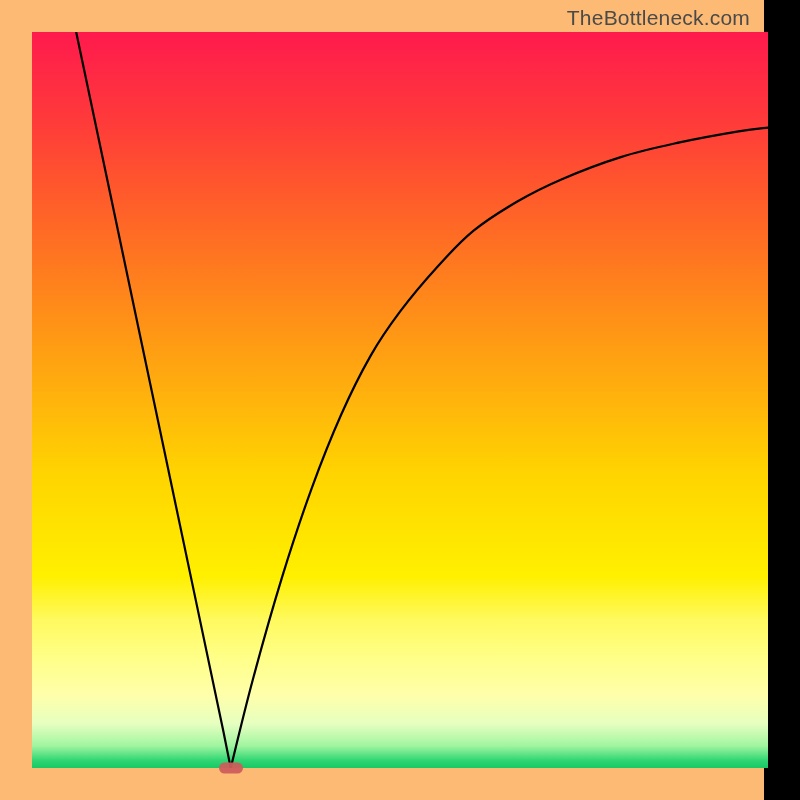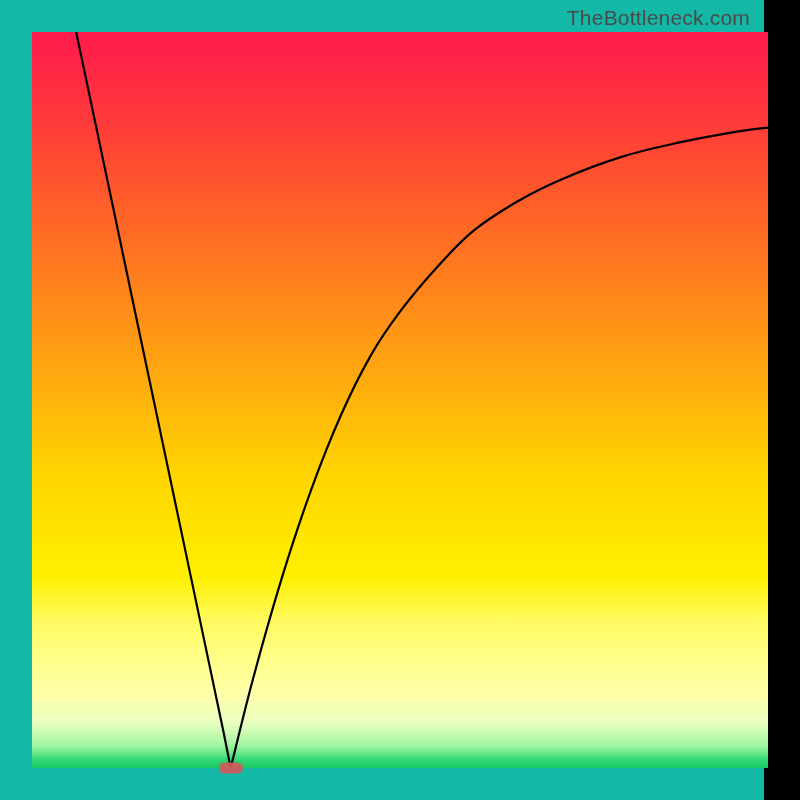--- a/index.html
+++ b/index.html
@@ -10,21 +10,21 @@
     background: #000;
     overflow: hidden;
     font-family: Arial, Helvetica, sans-serif;
   }
   .frame {
     position: absolute;
     left: 0;
     top: 0;
     width: 764px;
     height: 800px;
-    background: #14b8a6;
+    background: #fdba74;
   }
   .plot-area {
     position: absolute;
     left: 32px;
     top: 32px;
     width: 736px;
     height: 736px;
     background: linear-gradient(to bottom,
       #ff1a4d 0%,
       #ff3a3a 12%,

